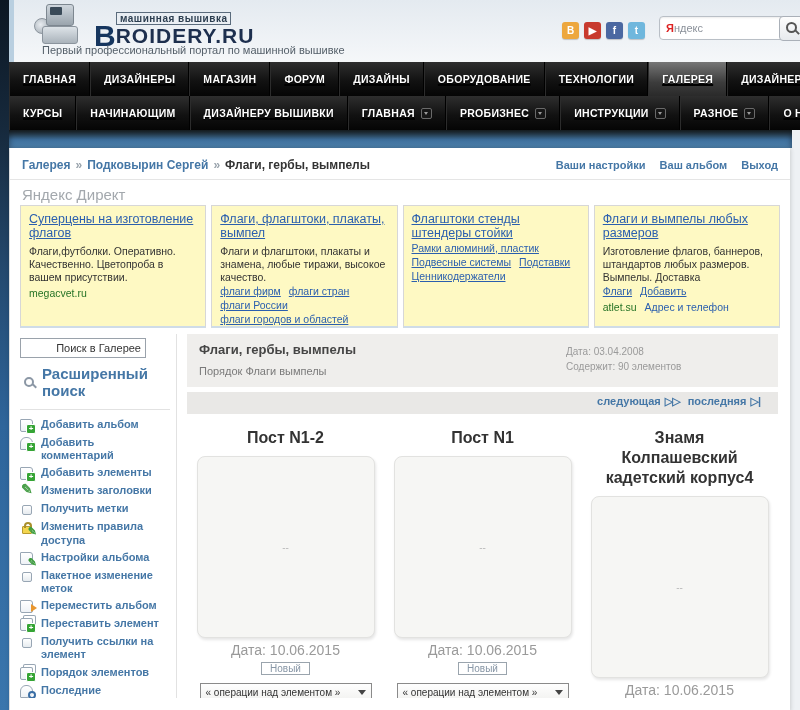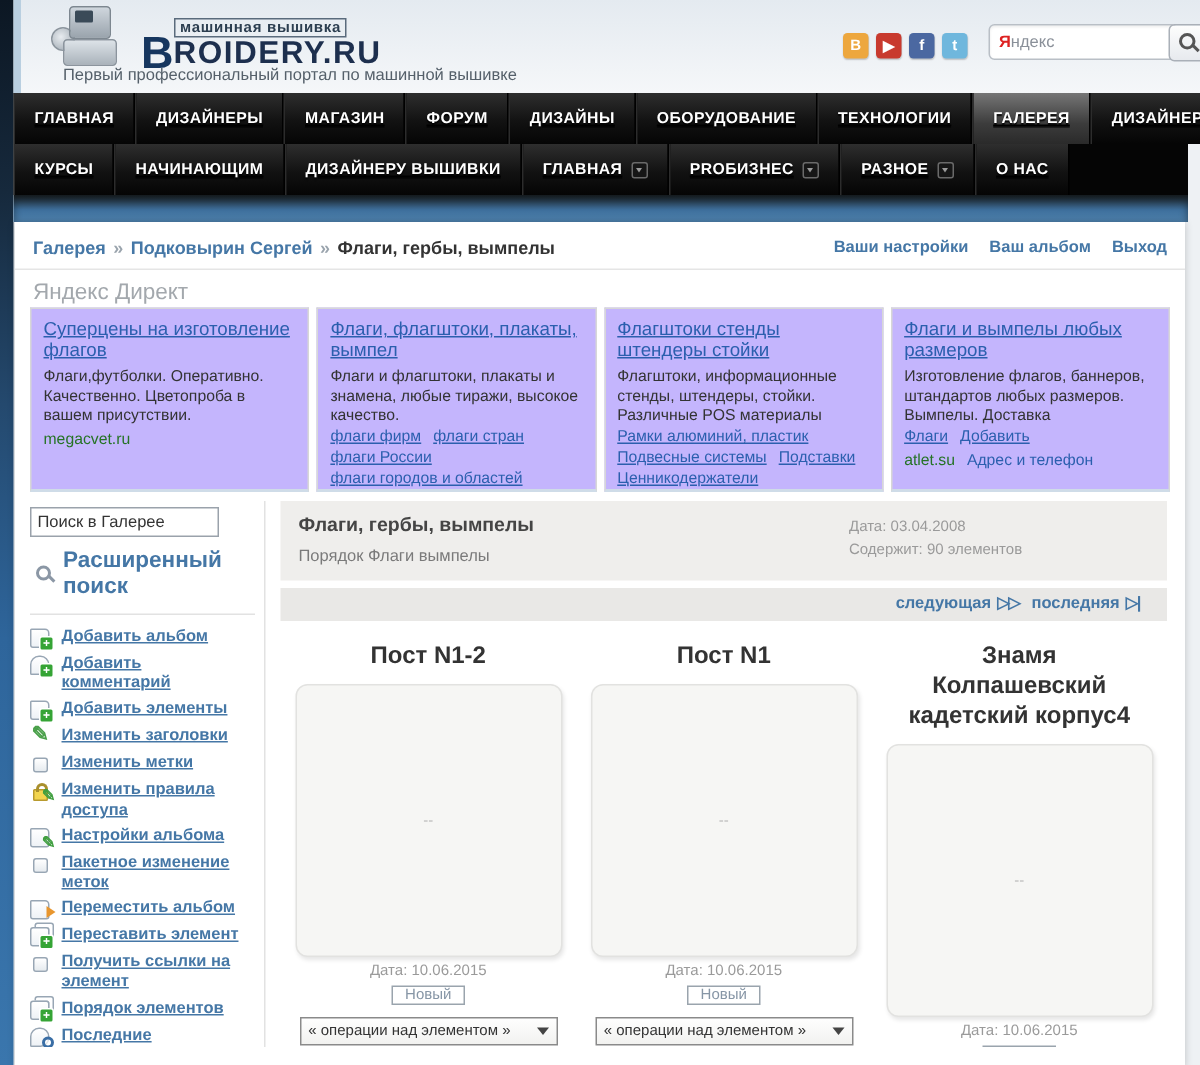--- a/index.html
+++ b/index.html
@@ -42,35 +42,35 @@
   .panel{position:absolute;left:10px;top:148px;right:10px;height:562px;background:#fff;border-top:2px solid #fff;box-shadow:0 0 5px rgba(0,0,0,.2);}
   .crumbbar{display:flex;justify-content:space-between;align-items:center;padding:8px 12px 7px;border-bottom:1px solid #e5e5e5;}
   .crumbs{font-size:12px;font-weight:bold;}
   .crumbs a{color:#4577a6;text-decoration:none;cursor:pointer;}
   .crumb-sep{color:#9aa4ad;margin:0 5px;}
   .crumb-cur{color:#333;}
   .userlinks{font-size:11px;font-weight:bold;display:flex;gap:14px;}
   .userlinks a{color:#4577a6;text-decoration:none;cursor:pointer;}
   .ads-label{margin:6px 0 2px 12px;font-size:15px;color:#a3a8ad;}
   .ads{display:flex;gap:5px;margin:2px 10px 0;}
-  .ad{flex:1;border:1px solid #d7d7d7;border-bottom:2px solid #cfdce8;background:#c4b5fd;padding:6px 8px;height:108px;overflow:hidden;}
+  .ad{flex:1;border:1px solid #d7d7d7;border-bottom:2px solid #cfdce8;background:#fef9c3;padding:6px 8px;height:108px;overflow:hidden;}
   .ad-title{font-size:12.5px;line-height:1.15;color:#2b5fae;text-decoration:underline;font-weight:normal;cursor:pointer;display:block;}
   .ad-body{font-size:10.5px;color:#333;margin-top:4px;line-height:1.25;}
   .adlinks{font-size:10.5px;line-height:1.35;}
   .adlinks a{color:#2b5fae;text-decoration:underline;margin-right:8px;cursor:pointer;}
   .ad-foot{font-size:10.5px;margin-top:3px;}
   .ad-domain{color:#267326;}
   .ad-contact{color:#2b5fae;margin-left:8px;cursor:pointer;}
   
   .mainrow{display:flex;margin-top:6px;height:364px;}
   .sidebar{width:150px;flex:0 0 150px;padding:4px 6px 0 10px;border-right:1px solid #e2e2e2;overflow:hidden;}
-  .s-search{width:116px;height:16px;border:1px solid #9aa2ab;font-size:11px;padding:1px 4px;color:#333;font-family:"Liberation Sans",sans-serif;}
+  .s-search{width:116px;height:16px;border:1px solid #9aa2ab;font-size:11px;padding:1px 4px;color:#333;font-family:"Liberation Sans",sans-serif;text-align:right;}
   .adv{display:flex;align-items:center;gap:4px;margin:7px 0 0 2px;font-size:15px;font-weight:bold;color:#4577a6;cursor:pointer;}
   .s-div{border-top:1px solid #e2e2e2;margin:10px 0 8px;}
-  .act{display:flex;gap:5px;margin-bottom:4px;font-size:11px;font-weight:bold;color:#4577a6;line-height:1.2;cursor:pointer;align-items:flex-start;text-decoration:underline;}
+  .act{display:flex;gap:5px;margin-bottom:4px;font-size:11px;font-weight:bold;color:#4577a6;line-height:1.2;cursor:pointer;align-items:flex-start;}
   
   .ic{position:relative;width:16px;height:14px;flex:0 0 16px;margin-top:0;}
   .ic .base{position:absolute;left:0;top:1px;width:11px;height:11px;background:linear-gradient(#ffffff,#eef2f6);border:1px solid #98a6b4;border-radius:2px;}
   .i-bubble .base{border-radius:6px 6px 6px 1px;}
   .i-folder .base{border-radius:1px 3px 2px 2px;}
   .i-check .base{width:8px;height:8px;left:2px;top:3px;background:linear-gradient(#fff,#e6ebef);}
   .i-stack .base{box-shadow:3px -3px 0 -1px #fff,3px -3px 0 0 #98a6b4;}
   .i-lock .base{background:#f3d54e;border-color:#b89a2e;width:8px;height:6px;top:6px;left:2px;border-radius:1px;}
   .i-lock .base::before{content:"";position:absolute;left:1px;top:-5px;width:4px;height:4px;border:2px solid #a98f2c;border-bottom:none;border-radius:4px 4px 0 0;}
   .i-pencil::after{content:"✎";position:absolute;left:1px;top:-3px;font-size:14px;color:#4aa04a;}
@@ -87,21 +87,21 @@
   .a-sub{font-size:11px;color:#7a7a7a;margin-top:8px;}
   .a-meta{width:200px;font-size:10px;color:#9a9a9a;line-height:1.5;padding-top:2px;}
   .band2{background:#e9e8e6;margin-top:5px;height:17px;padding:3px 10px 2px;text-align:right;font-size:11px;font-weight:bold;}
   .band2 a{color:#4577a6;text-decoration:none;cursor:pointer;}
   .pg-ic{color:#4577a6;font-size:11px;letter-spacing:-1px;margin:0 8px 0 4px;cursor:pointer;}
   .gallery{display:flex;padding-top:14px;}
   .gcol{flex:1;text-align:center;}
   .g-title{font-size:16px;font-weight:bold;color:#333;width:160px;margin:0 auto;min-height:15px;line-height:1.25;}
   .thumb{width:176px;height:180px;margin:8px auto 4px;background:#f6f6f4;border:1px solid #e2e2e0;border-radius:8px;box-shadow:1px 2px 3px rgba(0,0,0,.1);display:flex;align-items:center;justify-content:center;cursor:pointer;}
   .thumb::after{content:"--";color:#bbb;font-size:10px;}
-  .g-date{font-size:10px;color:#9a9a9a;}
+  .g-date{font-size:14px;color:#9a9a9a;}
   .g-badge{display:inline-block;border:1px solid #9aa4ad;background:#fff;color:#8796a6;font-size:10px;padding:0 8px;margin-top:3px;}
   .g-select{width:160px;height:17px;margin:7px auto 0;border:1px solid #8a8a8a;background:linear-gradient(#fefefe,#f2f2f0);display:flex;align-items:center;justify-content:space-between;padding:0 5px;font-size:10px;color:#333;cursor:pointer;}
   .g-arrow{border-left:4px solid transparent;border-right:4px solid transparent;border-top:5px solid #444;}
 </style>
 </head>
 <body>
 
 <div id="page">
   <div class="edge-left"></div>
   <div class="edge-inner"></div>
@@ -177,20 +177,24 @@
         </div>
       <div class="nav-cell">
           <span>ГЛАВНАЯ</span>
           <span class="dd-sq"></span>
         </div>
       <div class="nav-cell">
           <span>PROБИЗНЕС</span>
           <span class="dd-sq"></span>
         </div>
       <div class="nav-cell">
+          <span>ИНСТРУКЦИИ</span>
+          <span class="dd-sq"></span>
+        </div>
+      <div class="nav-cell">
           <span>РАЗНОЕ</span>
           <span class="dd-sq"></span>
         </div>
       <div class="nav-cell">
           <span>О НАС</span>
         </div>
     </div>
   </div>
 
   <div class="blueband"></div>
@@ -218,21 +222,20 @@
       <div class="ad">
         <a class="ad-title">Флаги, флагштоки, плакаты, вымпел</a>
         <div class="ad-body">Флаги и флагштоки, плакаты и знамена, любые тиражи, высокое качество.</div>
         <div class="adlinks"><a>флаги фирм</a><a>флаги стран</a></div>
         <div class="adlinks"><a>флаги России</a></div>
         <div class="adlinks"><a>флаги городов и областей</a></div>
 
       </div>
       <div class="ad">
         <a class="ad-title">Флагштоки стенды штендеры стойки</a>
-        <div class="ad-body">Флагштоки, информационные стенды, штендеры, стойки. Различные POS материалы</div>
         <div class="adlinks"><a>Рамки алюминий, пластик</a></div>
         <div class="adlinks"><a>Подвесные системы</a><a>Подставки</a></div>
         <div class="adlinks"><a>Ценникодержатели</a></div>
 
       </div>
       <div class="ad">
         <a class="ad-title">Флаги и вымпелы любых размеров</a>
         <div class="ad-body">Изготовление флагов, баннеров, штандартов любых размеров. Вымпелы. Доставка</div>
         <div class="adlinks"><a>Флаги</a><a>Добавить</a></div>
         <div class="ad-foot"><span class="ad-domain">atlet.su</span><span class="ad-contact">Адрес и телефон</span></div>
@@ -268,21 +271,21 @@
             <span>Добавить элементы</span>
           </div>
         <div class="act">
             <span class="ic i-pencil"></span>
             <span>Изменить заголовки</span>
           </div>
         <div class="act">
             <span class="ic i-check">
               <span class="base"></span>
             </span>
-            <span>Изменить метки</span>
+            <span>Получить метки</span>
           </div>
         <div class="act">
             <span class="ic i-lock bd-pencil">
               <span class="base"></span>
             </span>
             <span>Изменить правила доступа</span>
           </div>
         <div class="act">
             <span class="ic i-folder bd-pencil">
               <span class="base"></span>

